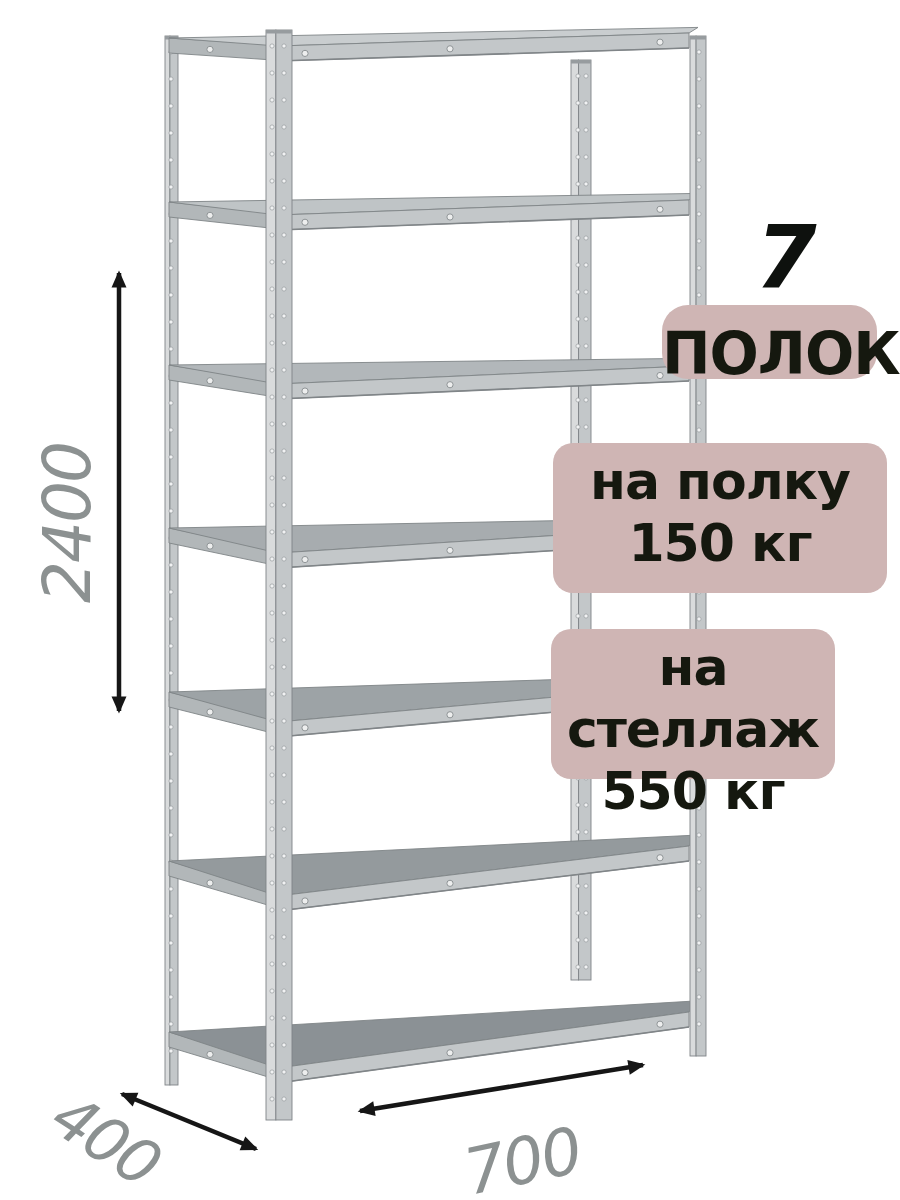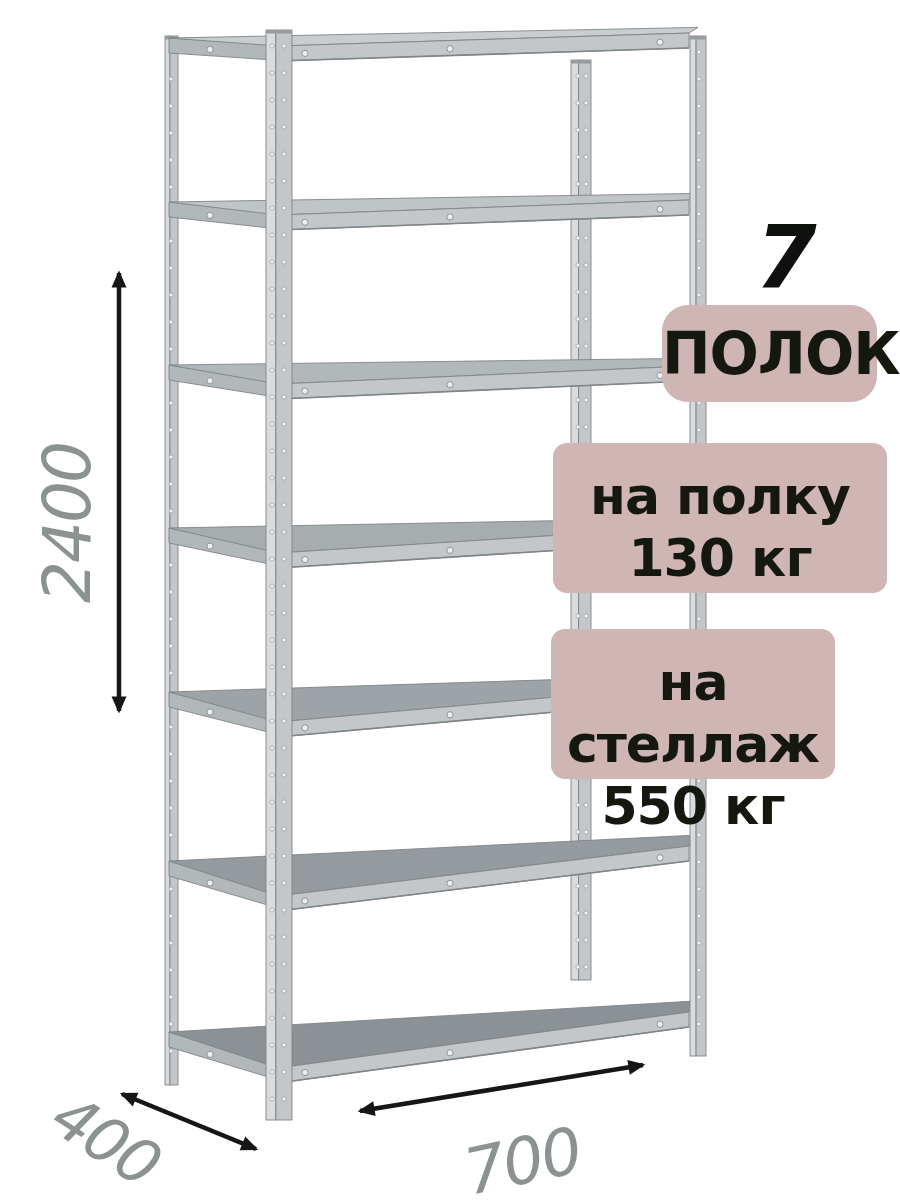--- a/index.html
+++ b/index.html
@@ -9,26 +9,26 @@
   .big-count{
     position:absolute;left:733px;top:214px;width:106px;
     text-align:center;font-size:88px;line-height:1;
     font-weight:bold;font-style:italic;color:#0e110e;
   }
   .badge{
     position:absolute;background:#cfb5b4;color:#15180f;
     font-weight:bold;text-align:center;letter-spacing:-1px;
   }
   .badge-polok{
-    left:662px;top:305px;width:215px;height:97px;
+    left:662px;top:305px;width:215px;height:74px;
     border-radius:26px;font-size:58px;line-height:99px;
   }
   .badge-two-line{
-    box-sizing:border-box;padding-top:22px;
-    border-radius:14px;font-size:52px;line-height:62px;
+    box-sizing:border-box;padding-top:7px;
+    border-radius:20px;font-size:52px;line-height:62px;
   }
   .badge-shelf{left:553px;top:443px;width:334px;height:150px;}
   .badge-rack{left:551px;top:629px;width:284px;height:150px;}
   .dim-line{stroke:#161616;stroke-width:4.5;fill:none;}
   .dim-text{fill:#8c9191;font-style:italic;letter-spacing:-2px;}
 </style>
 </head>
 <body>
 
 <div class="stage">
@@ -355,21 +355,21 @@
   </svg>
 
   <div class="big-count">7</div>
 
   <div class="badge badge-polok">
     <span>ПОЛОК</span>
   </div>
 
   <div class="badge badge-two-line badge-shelf">
     <div>на полку</div>
-    <div>130 кг</div>
+    <div>150 кг</div>
   </div>
 
   <div class="badge badge-two-line badge-rack">
     <div>на стеллаж</div>
     <div>550 кг</div>
   </div>
 
 </div>
 
 </body></html>

